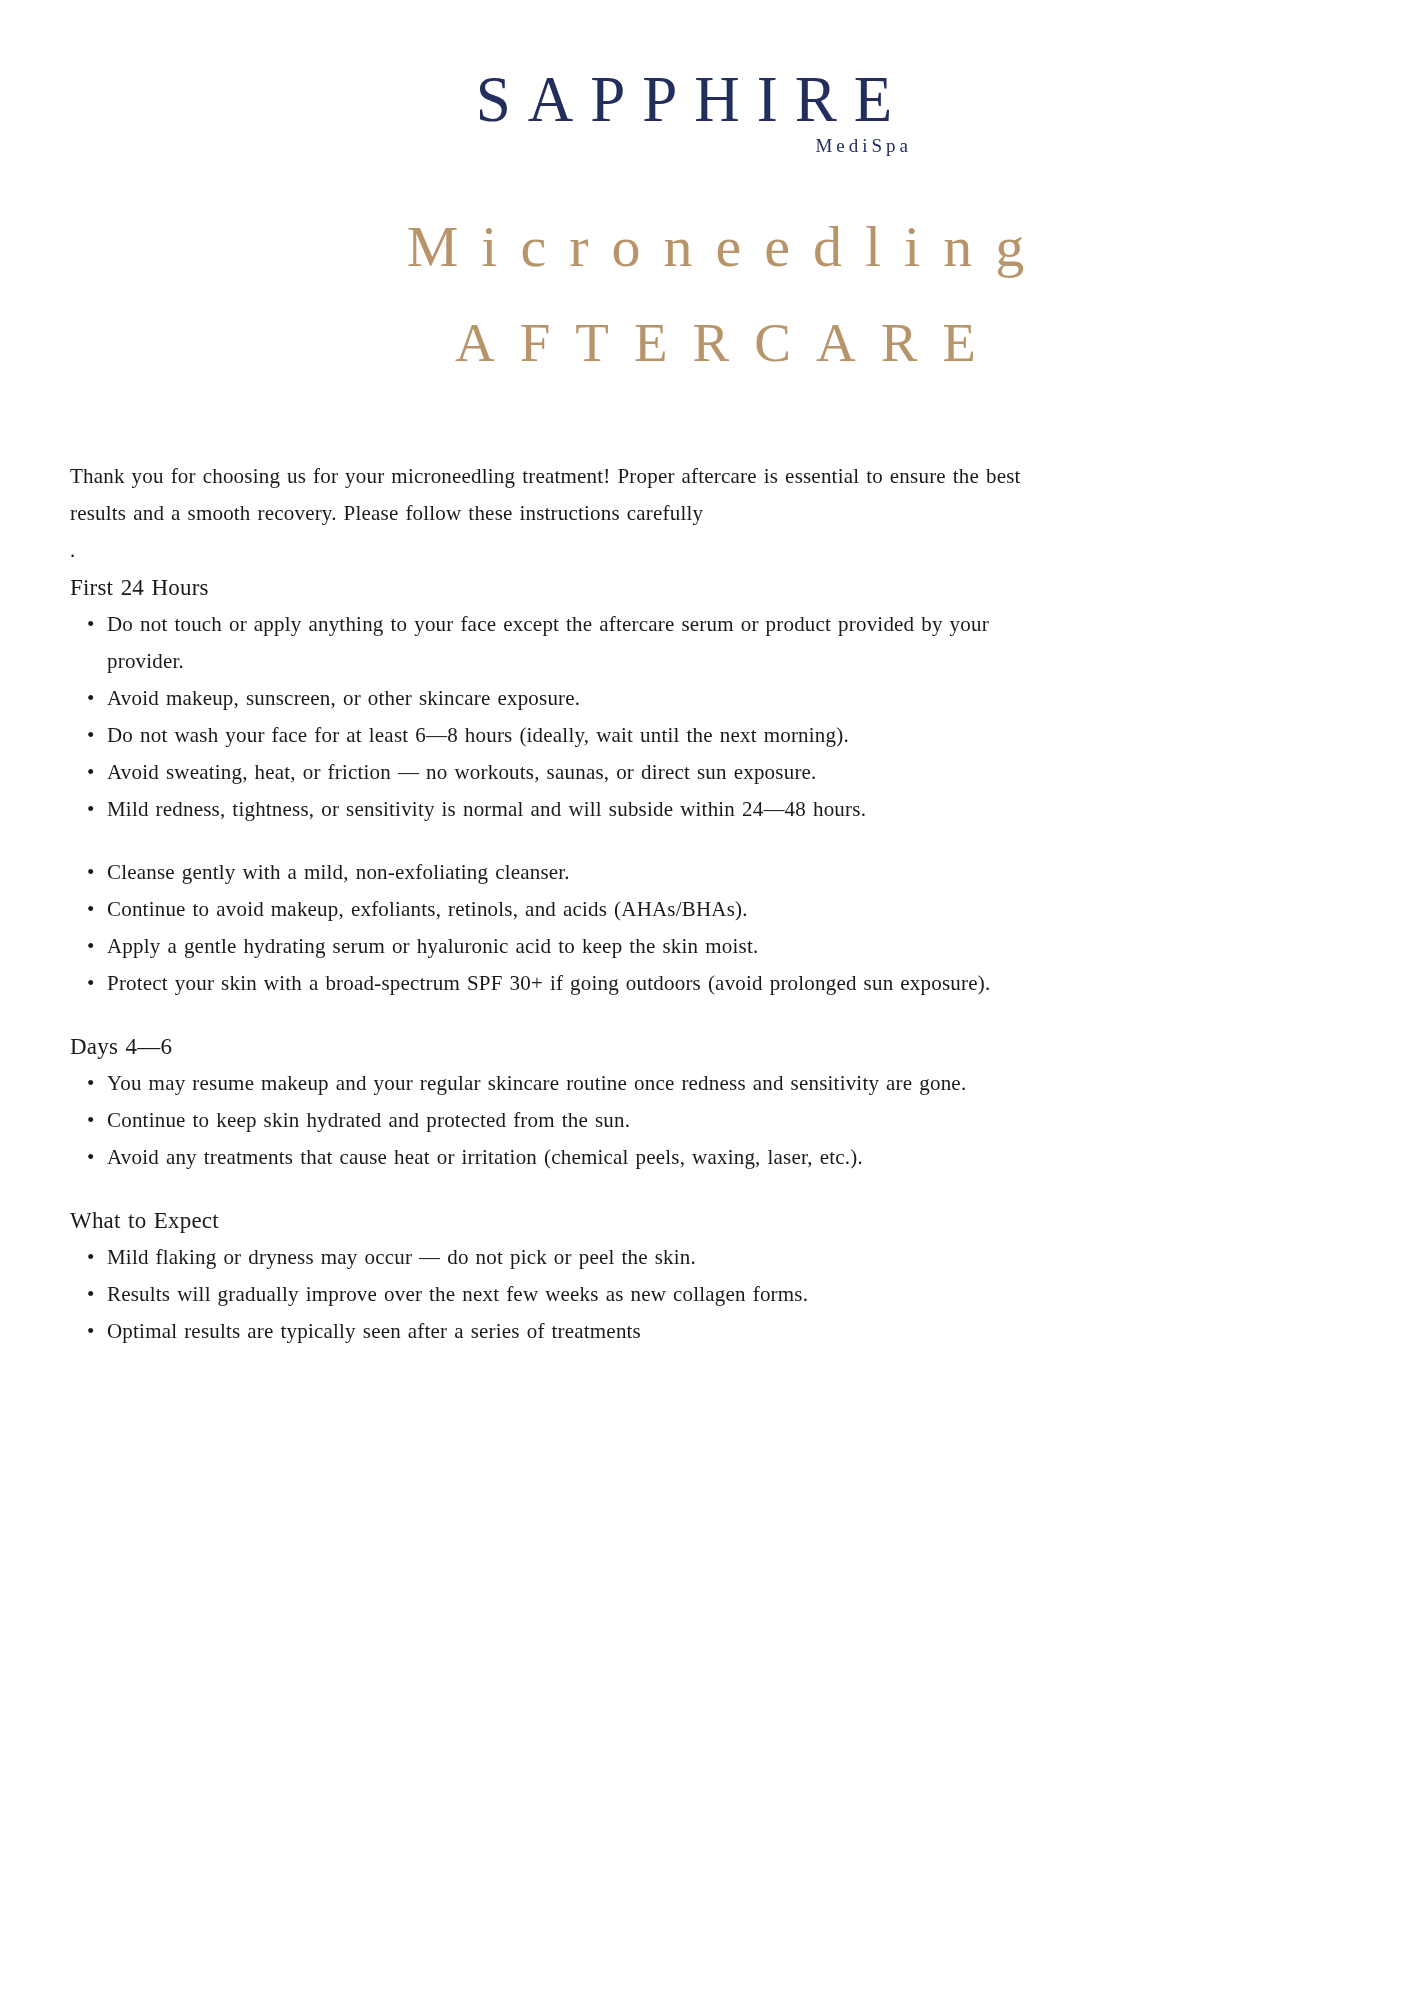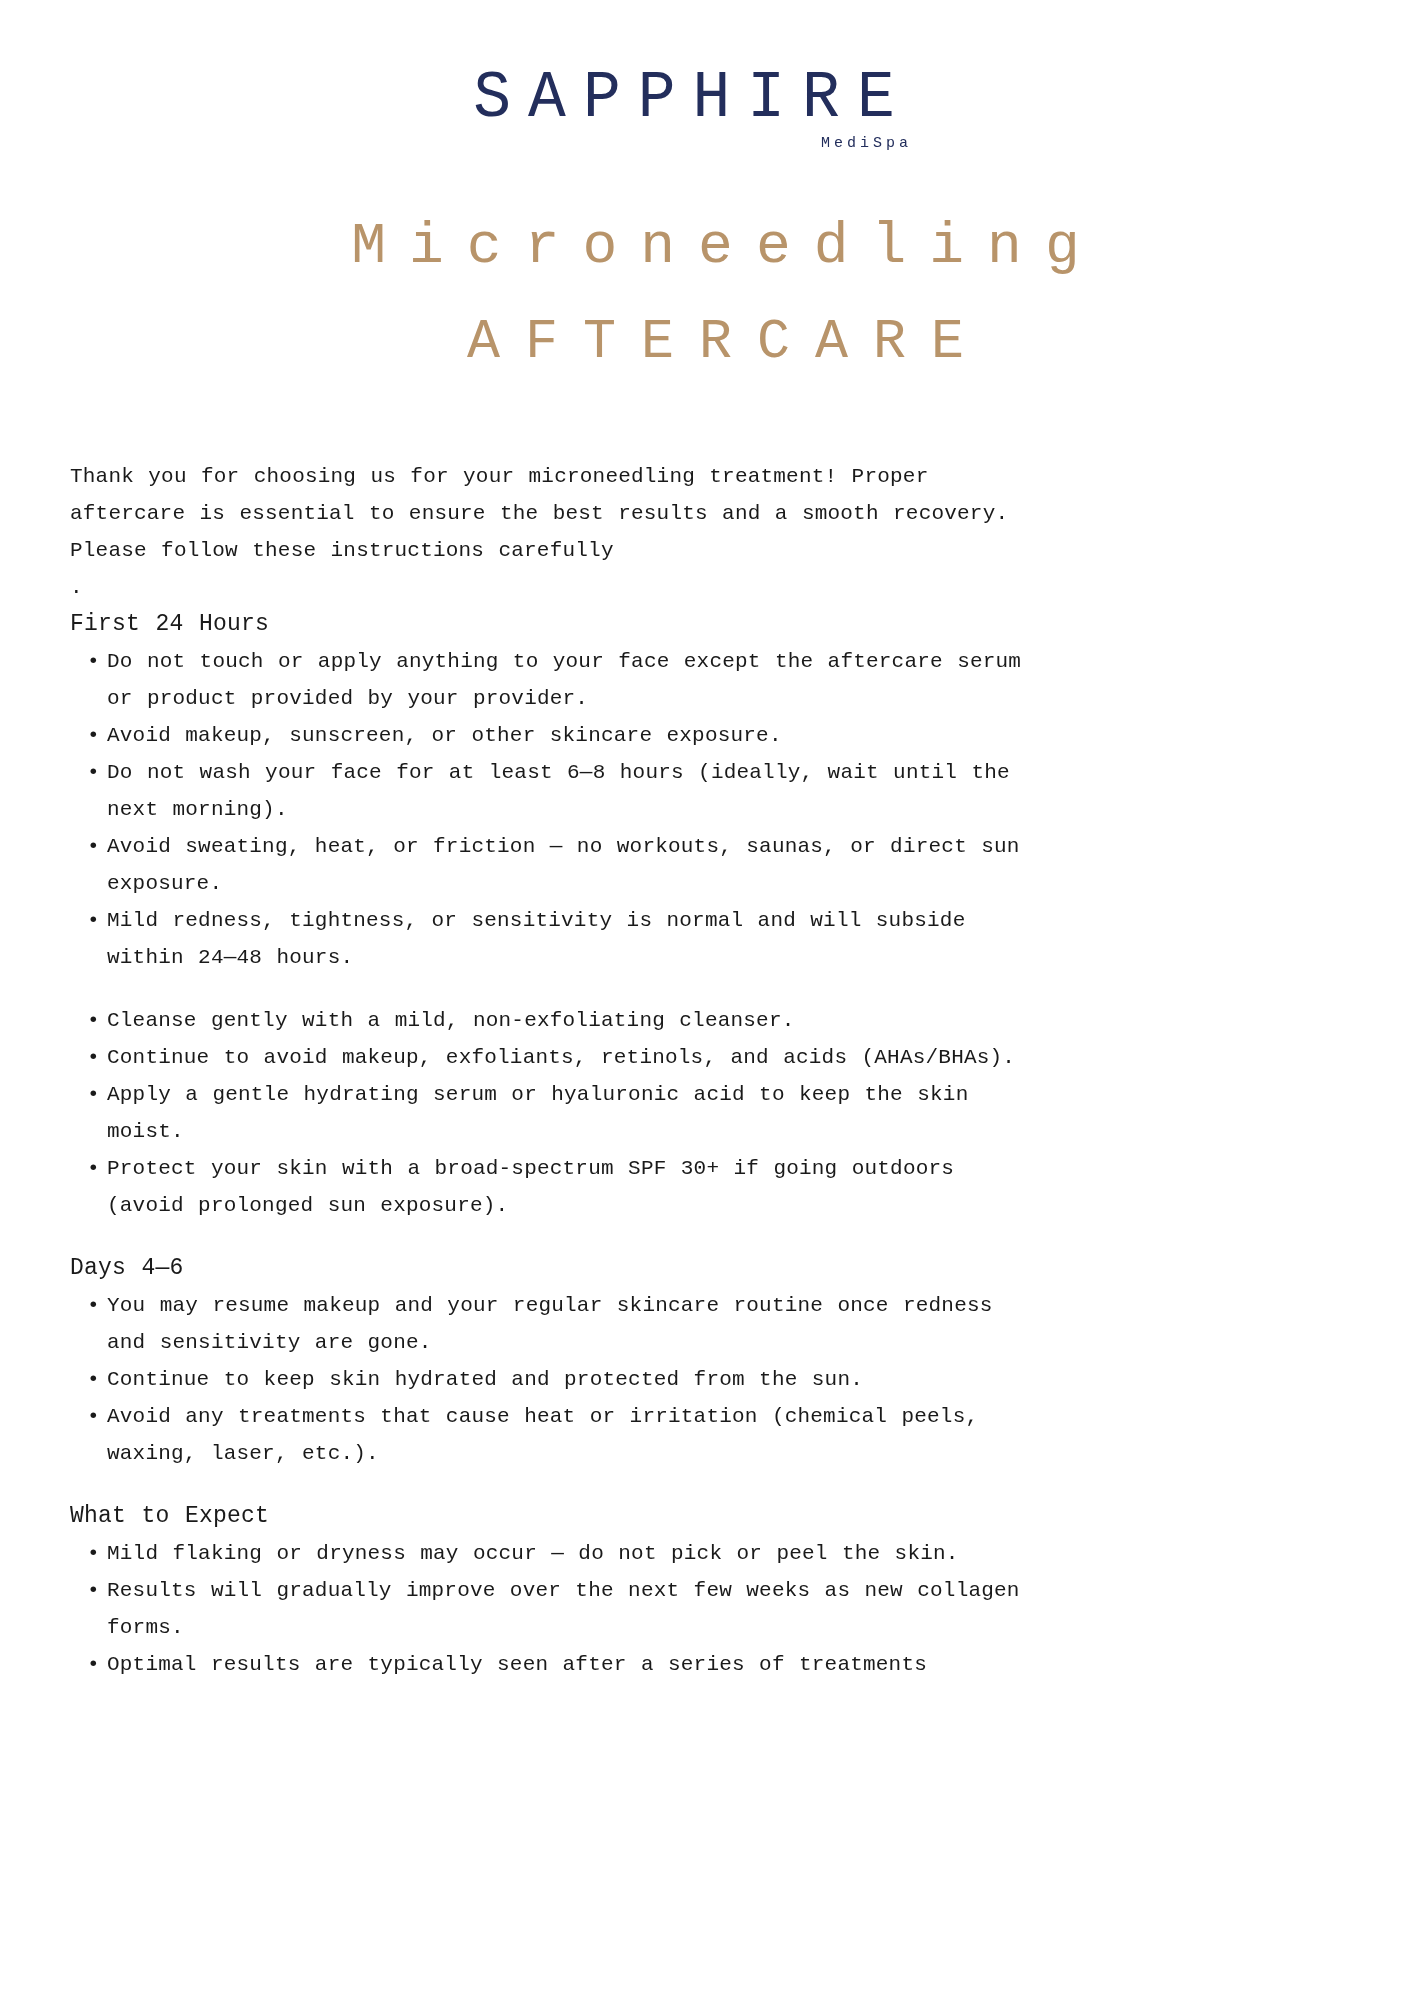--- a/index.html
+++ b/index.html
@@ -6,21 +6,21 @@
     margin: 0;
     padding: 0;
     background: #ffffff;
   }
   .page {
     position: relative;
     width: 1415px;
     height: 2000px;
     background: #ffffff;
     overflow: hidden;
-    font-family: Liberation Mono, monospace;
+    font-family: Liberation Serif, serif;
     color: #1a1a1a;
   }
 
   
   .brand {
     position: absolute;
     top: 66px;
     left: 460px;
     width: 448px;
     text-align: center;
@@ -30,21 +30,21 @@
     line-height: 1;
     font-weight: 400;
     letter-spacing: 17px;
     margin-right: -17px;
     transform: scaleY(1.05);
     transform-origin: center top;
     white-space: nowrap;
   }
   .brand-tagline {
     text-align: right;
-    font-size: 15px;
+    font-size: 19px;
     letter-spacing: 4px;
     margin-right: -4px;
     margin-top: 6px;
     font-weight: 400;
   }
 
   
   .doc-title {
     position: absolute;
     top: 205px;

